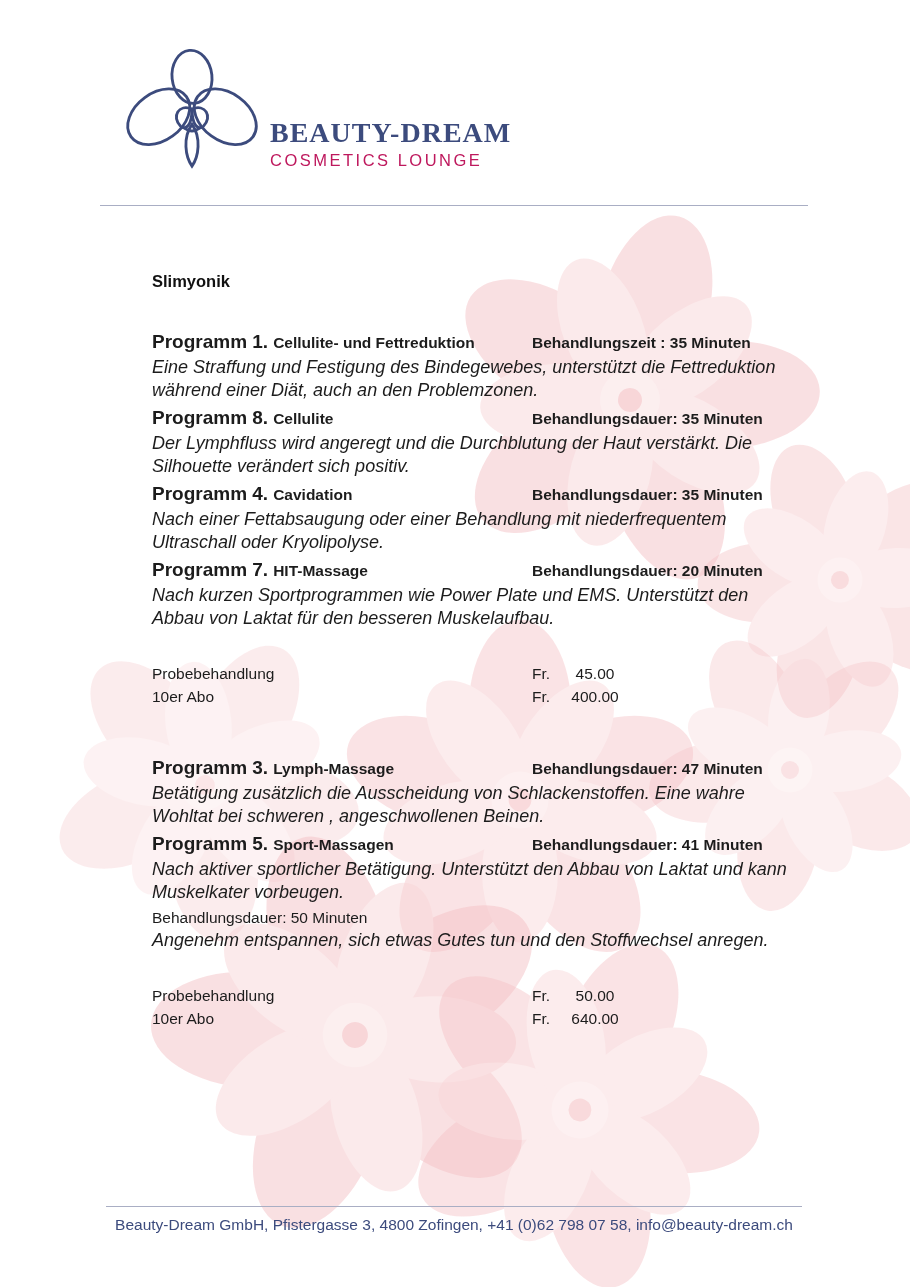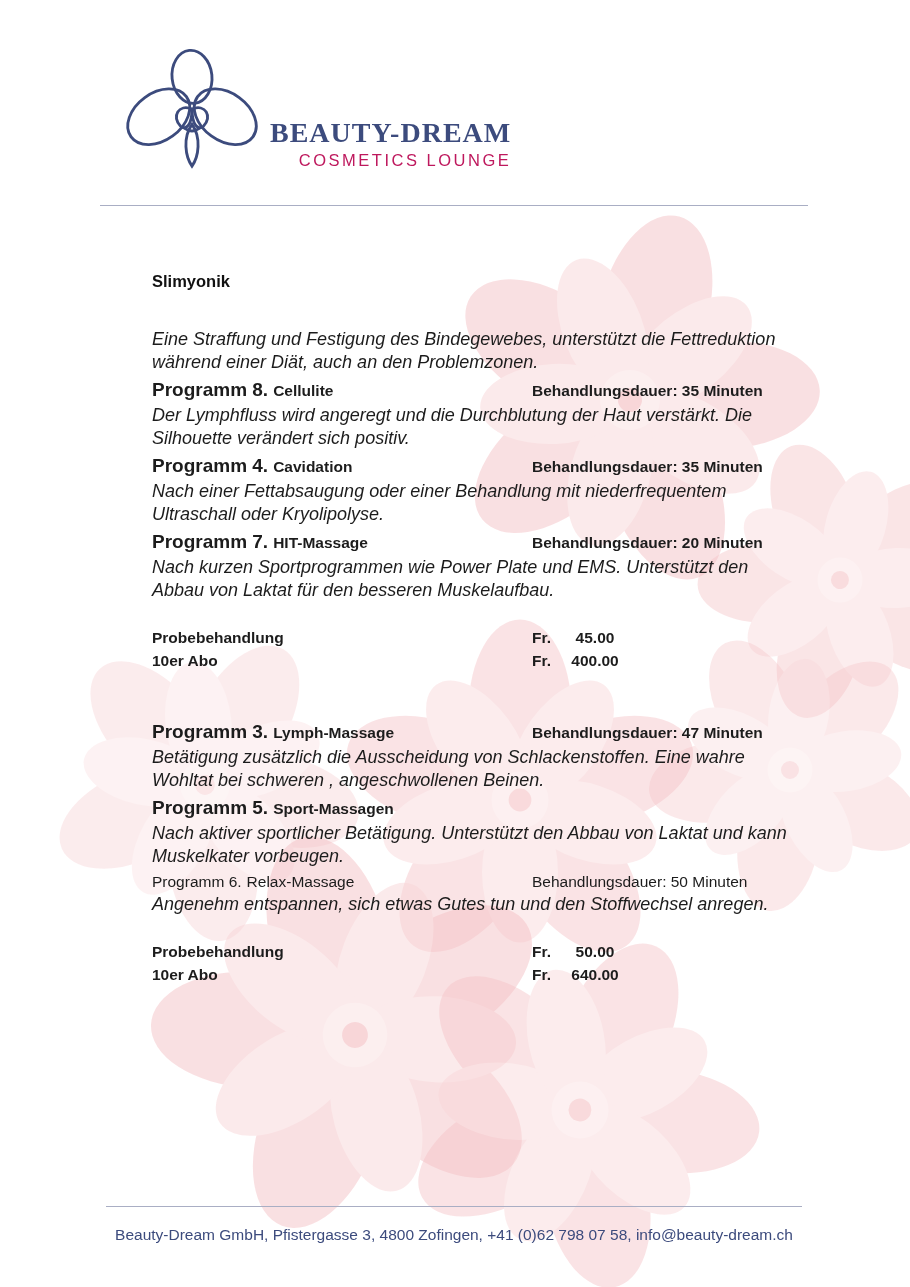--- a/index.html
+++ b/index.html
@@ -11,21 +11,21 @@
     font-family:"Liberation Sans",sans-serif;
     color:#1c1c1c;
     margin:0 auto;
   }
   
   .watermarks{position:absolute;inset:0;z-index:0;pointer-events:none;}
   .wm{position:absolute;}
   
   .content{position:absolute;inset:0;z-index:1;}
   
-  .brand{position:absolute;left:116px;top:38px;display:flex;align-items:flex-end;text-align:right;}
+  .brand{position:absolute;left:116px;top:38px;display:flex;align-items:flex-end;}
   .brand-logo{width:152px;height:148px;flex:0 0 auto;}
   .brand-text{padding-bottom:14px;margin-left:2px;}
   .brand-name{
     font-family:"Liberation Serif",serif;
     font-weight:700;font-size:28px;letter-spacing:1px;
     color:#3c4b7d;line-height:30px;
   }
   .brand-tagline{
     font-size:16.5px;letter-spacing:2.5px;color:#be185d;
     line-height:24px;font-weight:400;
@@ -37,29 +37,29 @@
   .program{margin:0;}
   .prog-head{display:grid;grid-template-columns:380px 1fr;align-items:baseline;line-height:27px;}
   .prog-num{font-size:19px;font-weight:700;}
   .prog-name{font-size:15.5px;font-weight:700;margin-left:5px;}
   .prog-duration{font-size:15.5px;font-weight:700;}
   .prog-desc{font-size:18px;line-height:23px;margin:0 0 2px 0;font-style:italic;}
   .program.plain .prog-head{line-height:23px;}
   .program.plain .prog-num,
   .program.plain .prog-name,
   .program.plain .prog-duration{font-size:15.5px;font-weight:400;}
-  .price-block{margin-top:24px;font-weight:bold;}
+  .price-block{margin-top:32px;}
   .price-row{display:grid;grid-template-columns:380px 34px 58px;font-size:15.5px;line-height:23px;}
   .price-amount{text-align:center;}
   .prog-section-b{margin-top:46px;}
   
   .footer{
     position:absolute;left:106px;right:108px;top:1206px;
     border-top:1.5px solid #a9aec4;
-    padding-top:19px;text-align:center;
+    padding-top:9px;text-align:center;
     color:#3c4b7d;font-size:15.5px;
   }
 </style>
 </head>
 <body>
 
 <div class="page">
 
   <svg width="0" height="0" style="position:absolute" aria-hidden="true">
     <defs>
@@ -122,20 +122,26 @@
       </div>
     </header>
     <div class="header-rule"></div>
 
     <main class="main">
       <h2 class="doc-title">Slimyonik</h2>
 
       <section class="prog-section">
 
         <div class="program">
+          <div class="prog-head">
+            <div class="prog-title">
+              <span class="prog-num">Programm 1.</span><span class="prog-name">Cellulite- und Fettreduktion</span>
+            </div>
+            <div class="prog-duration">Behandlungszeit : 35 Minuten</div>
+          </div>
           <p class="prog-desc">Eine Straffung und Festigung des Bindegewebes, unterstützt  die Fettreduktion während einer Diät, auch an den Problemzonen.</p>
         </div>
 
         <div class="program">
           <div class="prog-head">
             <div class="prog-title">
               <span class="prog-num">Programm 8.</span><span class="prog-name">Cellulite</span>
             </div>
             <div class="prog-duration">Behandlungsdauer: 35 Minuten</div>
           </div>
@@ -186,29 +192,27 @@
             <div class="prog-duration">Behandlungsdauer: 47 Minuten</div>
           </div>
           <p class="prog-desc">Betätigung zusätzlich die Ausscheidung von Schlackenstoffen. Eine wahre Wohltat bei schweren , angeschwollenen Beinen.</p>
         </div>
 
         <div class="program">
           <div class="prog-head">
             <div class="prog-title">
               <span class="prog-num">Programm 5.</span><span class="prog-name">Sport-Massagen</span>
             </div>
+            <div class="prog-duration">Behandlungsdauer: 41 Minuten</div>
           </div>
           <p class="prog-desc">Nach aktiver sportlicher Betätigung. Unterstützt den Abbau von Laktat und kann Muskelkater vorbeugen.</p>
         </div>
 
         <div class="program plain">
           <div class="prog-head">
-            <div class="prog-title">
-              <span class="prog-num">Programm 6.</span><span class="prog-name">Relax-Massage</span>
-            </div>
             <div class="prog-duration">Behandlungsdauer: 50 Minuten</div>
           </div>
           <p class="prog-desc">Angenehm entspannen, sich etwas Gutes tun und den Stoffwechsel anregen.</p>
         </div>
 
         <div class="price-block">
           <div class="price-row">
             <span class="price-label">Probebehandlung</span>
             <span class="price-currency">Fr.</span>
             <span class="price-amount">50.00</span>

